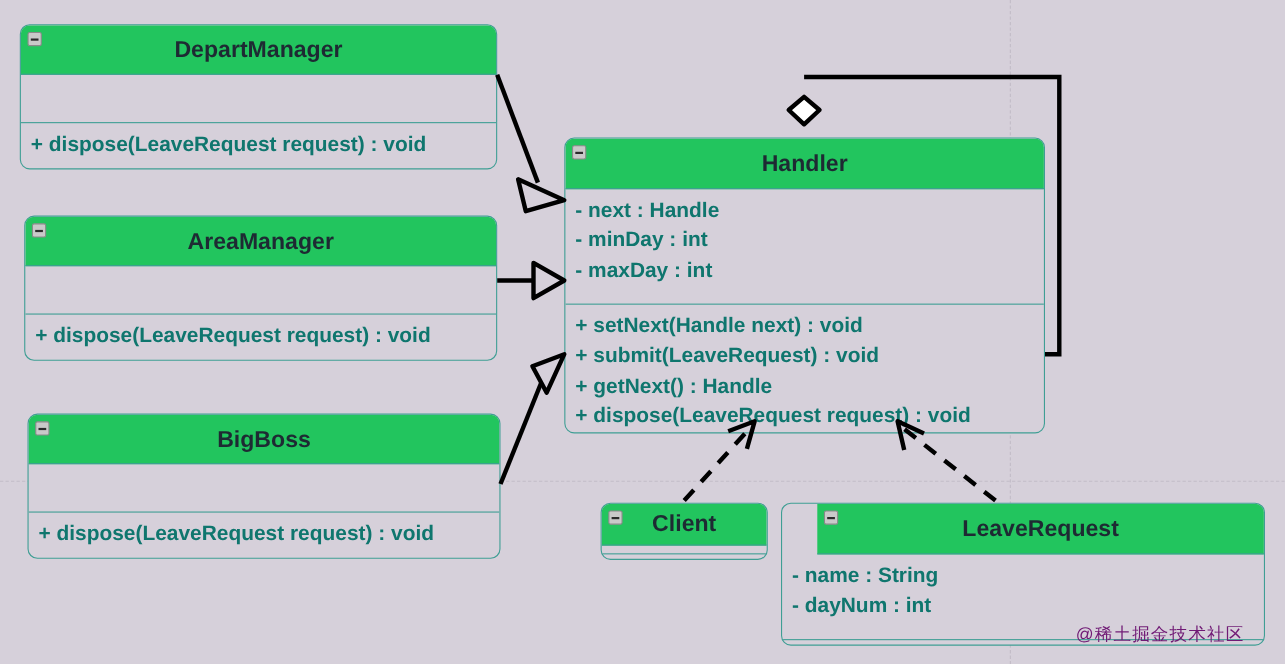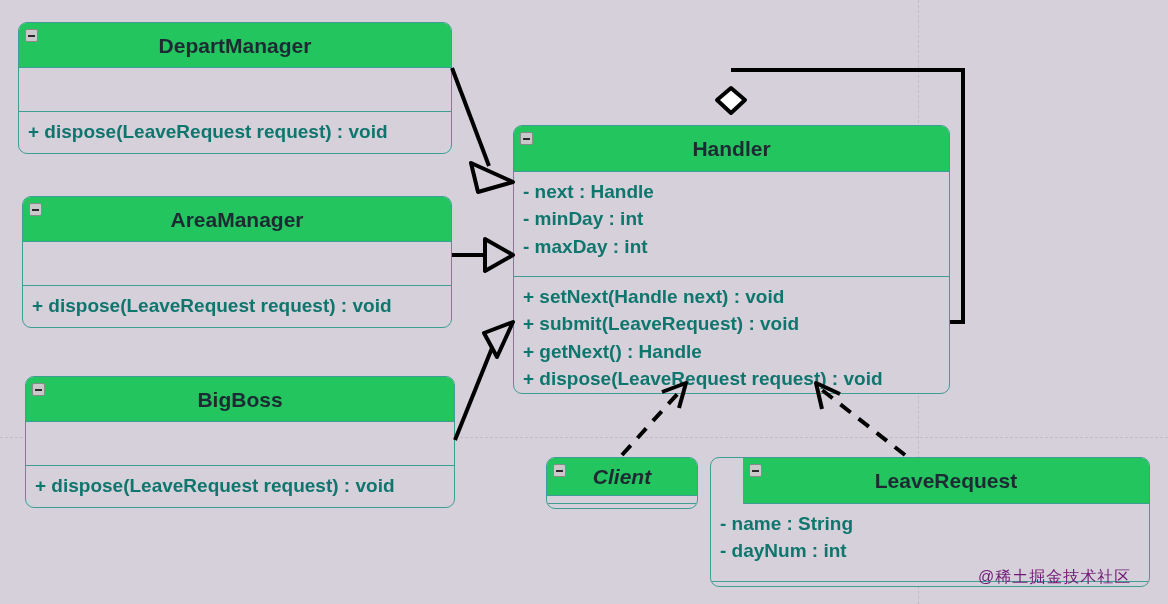--- a/index.html
+++ b/index.html
@@ -161,21 +161,21 @@
           <div class="member">- minDay : int</div>
           <div class="member">- maxDay : int</div>
         </div>
         <div class="uml-compartment last">
           <div class="member">+ setNext(Handle next) : void</div>
           <div class="member">+ submit(LeaveRequest) : void</div>
           <div class="member">+ getNext() : Handle</div>
           <div class="member">+ dispose(LeaveRequest request) : void</div>
         </div>
       </div>
-      <div class="uml-class" style="left: 546px; top: 457px; width: 152px; height: 52px; font-style: italic;">
+      <div class="uml-class" style="left: 546px; top: 457px; width: 152px; height: 52px;">
         <div class="uml-header" style="height: 37px;">
           <span class="collapse-icon"></span>
           <span>Client</span>
         </div>
         <div class="uml-compartment" style="height: 8px; padding: 0px;"></div>
         <div class="uml-compartment last" style="padding: 0px;"></div>
       </div>
       <div class="uml-class" style="left: 710px; top: 457px; width: 440px; height: 130px;">
         <div class="uml-header" style="height: 45px; margin-left: 32px;">
           <span class="collapse-icon"></span>

